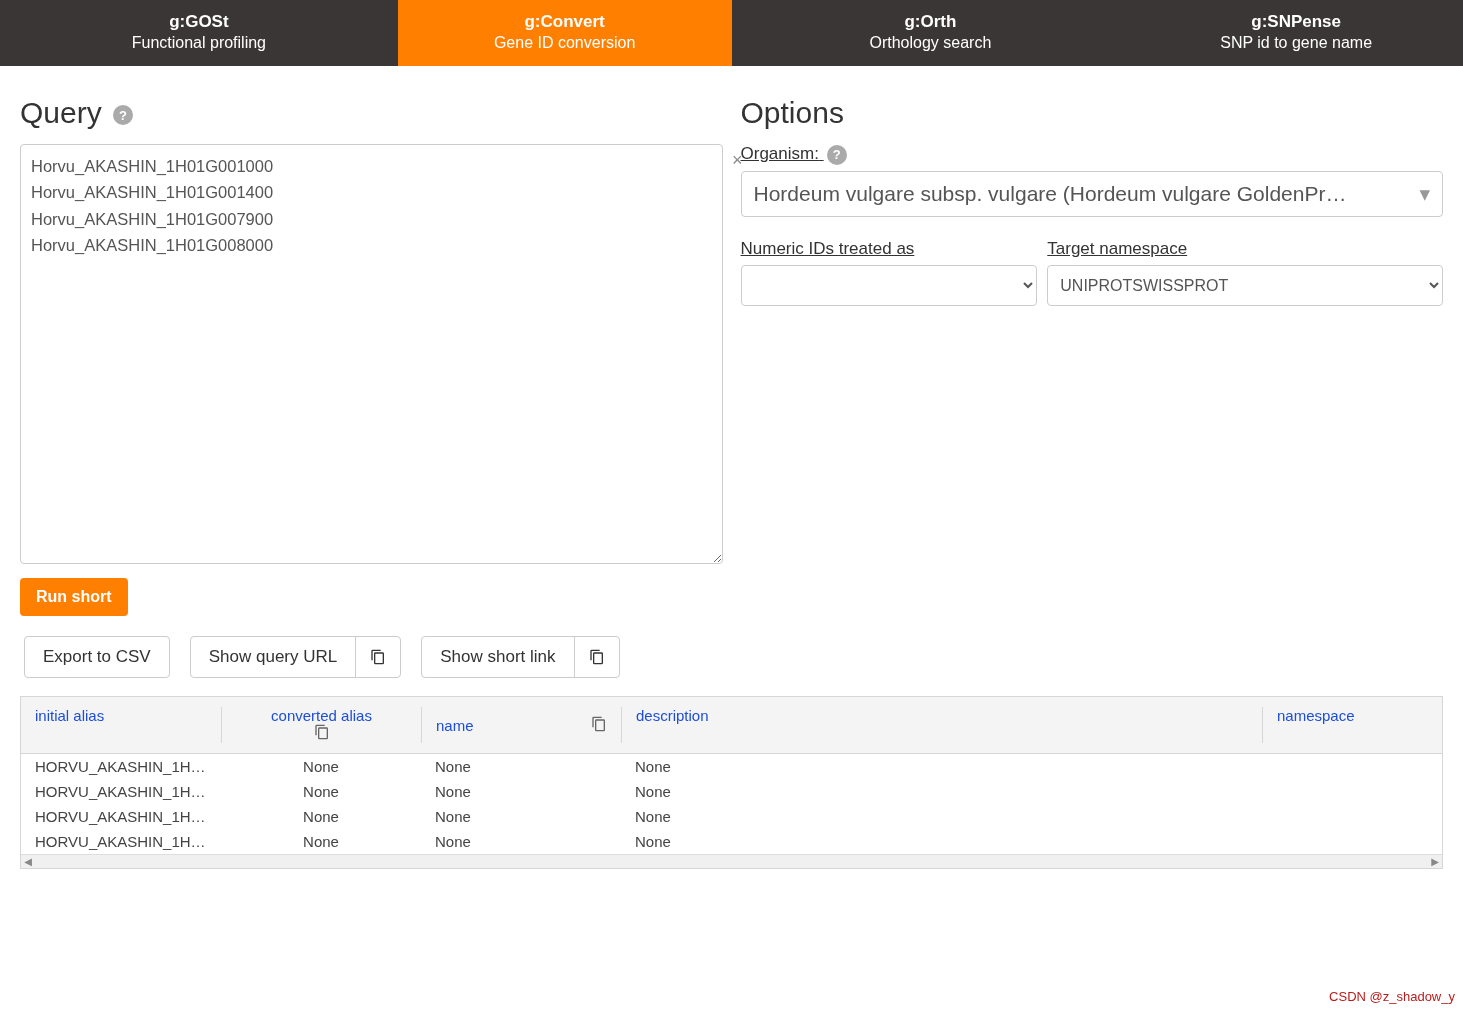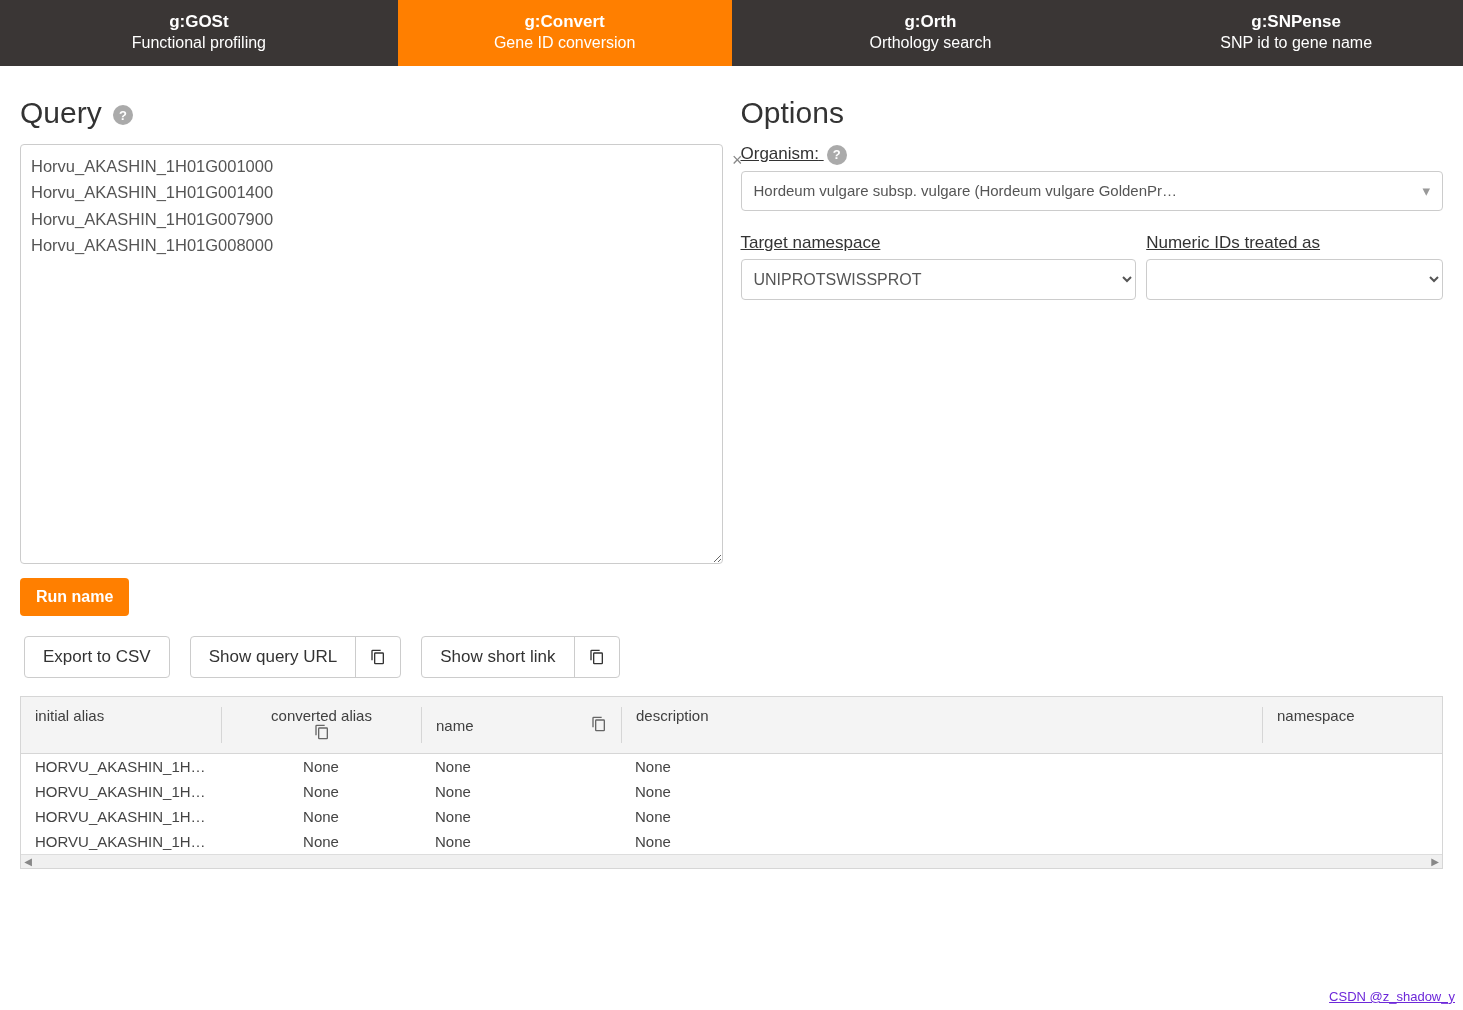--- a/index.html
+++ b/index.html
@@ -23,51 +23,51 @@
     .query-textarea { width: 100%; height: 420px; border: 1px solid #ccc; border-radius: 4px; padding: 8px 10px; font-size: 16.5px; color: #555; resize: both; line-height: 1.6; font-family: inherit; white-space: pre; }
     .query-textarea::selection { background: #d0d0d0; }
     .clear-x { position: absolute; right: -20px; top: 6px; color: #888; font-size: 18px; cursor: pointer; }
     
     .run-btn { background: #ff7f00; color: #fff; border: none; border-radius: 4px; padding: 10px 16px; font-size: 16px; font-weight: bold; cursor: pointer; margin-top: 10px; }
     
     .option-label { font-size: 17px; color: #333; margin-top: 8px; margin-bottom: 6px; display: block; text-decoration: underline; }
     .option-row { display: flex; gap: 10px; margin-top: 14px; }
     .option-col { flex: 1; }
     
-    .dropdown { border: 1px solid #ccc; border-radius: 4px; padding: 10px 12px; background: #fff; display: flex; align-items: center; justify-content: space-between; cursor: pointer; font-size: 15px; color: #555; }
+    .dropdown { border: 1px solid #ccc; border-radius: 4px; padding: 10px 12px; background: #fff; display: flex; align-items: center; justify-content: space-between; cursor: pointer; font-size: 21px; color: #555; }
     .dropdown .chev { color: #999; }
     .truncated { white-space: nowrap; overflow: hidden; text-overflow: ellipsis; }
     
     .select { border: 1px solid #ccc; border-radius: 4px; padding: 10px 8px; width: 100%; font-size: 16px; color: #555; background: #fff; }
     
     .export-row { display: flex; gap: 20px; margin-top: 20px; padding: 0 4px; }
     .split-btn { display: flex; border: 1px solid #ccc; border-radius: 4px; overflow: hidden; background: #fff; }
     .split-btn .main { padding: 10px 18px; font-size: 17px; color: #333; cursor: pointer; }
     .split-btn .clip { padding: 10px 14px; border-left: 1px solid #ccc; cursor: pointer; display: flex; align-items: center; }
     .export-btn { border: 1px solid #ccc; border-radius: 4px; padding: 10px 18px; font-size: 17px; color: #333; background: #fff; cursor: pointer; }
     
     .results { margin-top: 18px; border: 1px solid #d6d6d6; }
-    .results-head { display: flex; background: #f4f4f4; border-bottom: 1px solid #d6d6d6; padding: 10px 0; color: #404040; font-size: 15px; }
+    .results-head { display: flex; background: #f4f4f4; border-bottom: 1px solid #d6d6d6; padding: 10px 0; color: #1d4ed8; font-size: 15px; }
     .results-head .col, .results-row .col { padding: 0 14px; }
     .c1 { width: 200px; }
     .c2 { width: 200px; display: flex; justify-content: space-between; align-items: center; border-left: 1px solid #d6d6d6; flex-direction: column; }
     .c3 { width: 200px; display: flex; justify-content: space-between; align-items: center; border-left: 1px solid #d6d6d6; }
     .c4 { flex: 1; border-left: 1px solid #d6d6d6; }
     .c5 { width: 180px; border-left: 1px solid #d6d6d6; }
     .results-row { display: flex; padding: 4px 0; font-size: 15px; color: #444; }
     .results-row .col { border: none; }
     .truncate-cell { white-space: nowrap; overflow: hidden; text-overflow: ellipsis; }
     
     .clip-icon svg { width: 16px; height: 16px; }
     
     .hscroll { height: 14px; background: #f0f0f0; position: relative; border-top: 1px solid #ddd; display: flex; align-items: center; }
     .hscroll .arrow { width: 14px; text-align: center; color: #888; font-size: 10px; }
     .hscroll .track { flex: 1; }
     
-    .watermark { position: fixed; right: 8px; bottom: 6px; color: #6d28d9; font-size: 13px; text-decoration: underline; }
+    .watermark { position: fixed; right: 8px; bottom: 6px; color: #b91c1c; font-size: 13px; }
   </style>
 </head>
 <body>
 
 <div class="tabs">
   <div class="tab">
     <div class="tab-title">g:GOSt</div>
     <div class="tab-subtitle">Functional profiling</div>
   </div>
   <div class="tab active">
@@ -91,45 +91,45 @@
         <span>Query</span>
         <span class="help-icon">?</span>
       </h1>
       <div class="query-wrap">
         <textarea class="query-textarea" style="">Horvu_AKASHIN_1H01G001000
 Horvu_AKASHIN_1H01G001400
 Horvu_AKASHIN_1H01G007900
 Horvu_AKASHIN_1H01G008000</textarea>
         <span class="clear-x">×</span>
       </div>
-      <button class="run-btn">Run name</button>
+      <button class="run-btn">Run short</button>
     </div>
 
     <div class="col-right">
       <h1>Options</h1>
       <label class="option-label">
         <span>Organism:</span>
         <span class="help-icon">?</span>
       </label>
       <div class="dropdown">
         <span class="truncated">Hordeum vulgare subsp. vulgare (Hordeum vulgare GoldenPr…</span>
         <span class="chev">▾</span>
       </div>
 
       <div class="option-row">
+        <div class="option-col" style="flex:0.75">
+          <label class="option-label">Numeric IDs treated as</label>
+          <select class="select">
+            <option></option>
+          </select>
+        </div>
         <div class="option-col">
           <label class="option-label">Target namespace</label>
           <select class="select">
             <option>UNIPROTSWISSPROT</option>
-          </select>
-        </div>
-        <div class="option-col" style="flex:0.75">
-          <label class="option-label">Numeric IDs treated as</label>
-          <select class="select">
-            <option></option>
           </select>
         </div>
       </div>
     </div>
   </div>
 
   <div class="export-row">
     <div class="export-btn">Export to CSV</div>
     <div class="split-btn">
       <div class="main">Show query URL</div>

